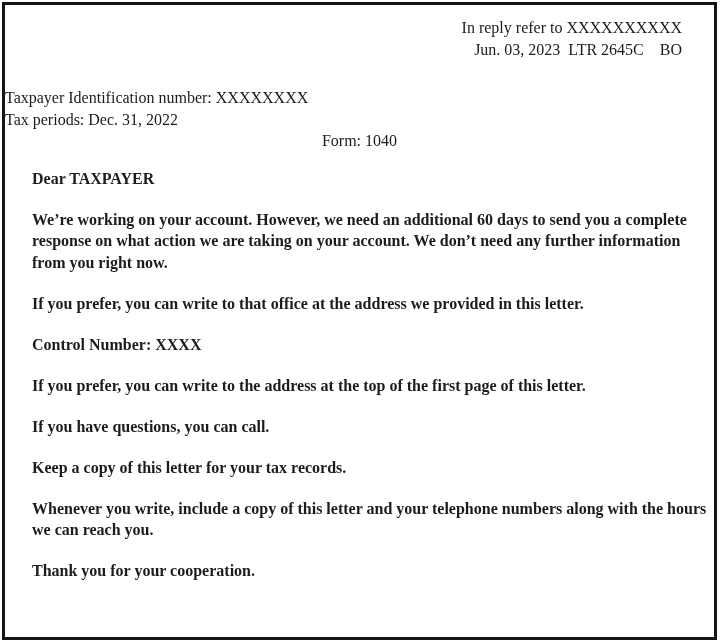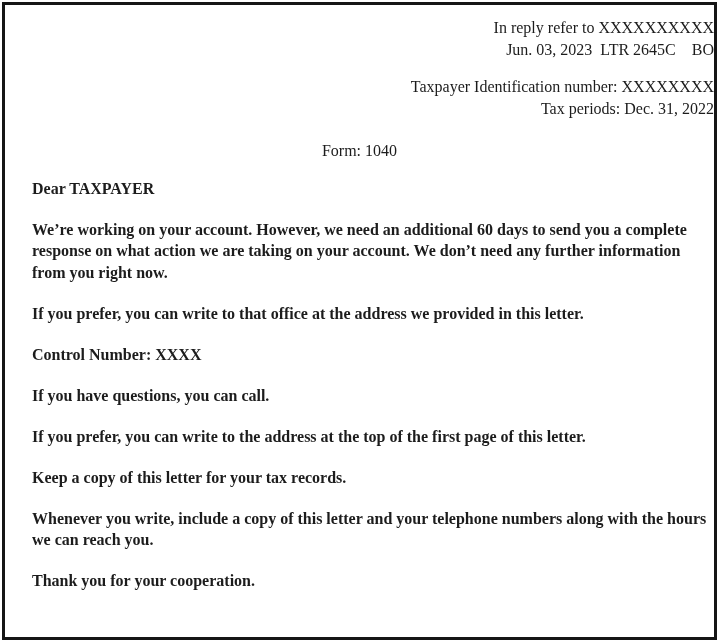--- a/index.html
+++ b/index.html
@@ -24,31 +24,30 @@
     background: #ffffff;
     box-sizing: border-box;
     font-family: "Liberation Serif", "DejaVu Serif", serif;
     color: #1c1c1c;
     font-size: 16px;
     line-height: 21.5px;
   }
   .header-right {
     margin-top: 12px;
     text-align: right;
-    padding-right: 0;
+    padding-right: 32px;
   }
   .pre-line {
     white-space: pre;
   }
   .header-center {
-    margin-top: 16px;
-    text-align: right;
+    margin-top: 27px;
+    text-align: left;
   }
   .form-line {
-    margin-top: 21px;
     text-align: center;
   }
   .body-text {
     margin: 16px 14px 0 27px;
     width: 676px;
   }
   .body-text p {
     margin: 0 0 19.5px 0;
     font-weight: bold;
   }
@@ -69,21 +68,21 @@
       <div>Tax periods: Dec. 31, 2022</div>
     </div>
 
     <div class="form-line">Form: 1040</div>
 
     <div class="body-text">
       <p>Dear TAXPAYER</p>
       <p>We’re working on your account. However, we need an additional 60 days to send you a complete response on what action we are taking on your account. We don’t need any further information from you right now.</p>
       <p>If you prefer, you can write to that office at the address we provided in this letter.</p>
       <p>Control Number: XXXX</p>
+      <p>If you prefer, you can write to the address at the top of the first page of this letter.</p>
       <p>If you have questions, you can call.</p>
-      <p>If you prefer, you can write to the address at the top of the first page of this letter.</p>
       <p>Keep a copy of this letter for your tax records.</p>
       <p>Whenever you write, include a copy of this letter and your telephone numbers along with the hours we can reach you.</p>
       <p>Thank you for your cooperation.</p>
     </div>
 
   </div>
 </div>
 
 </body></html>

